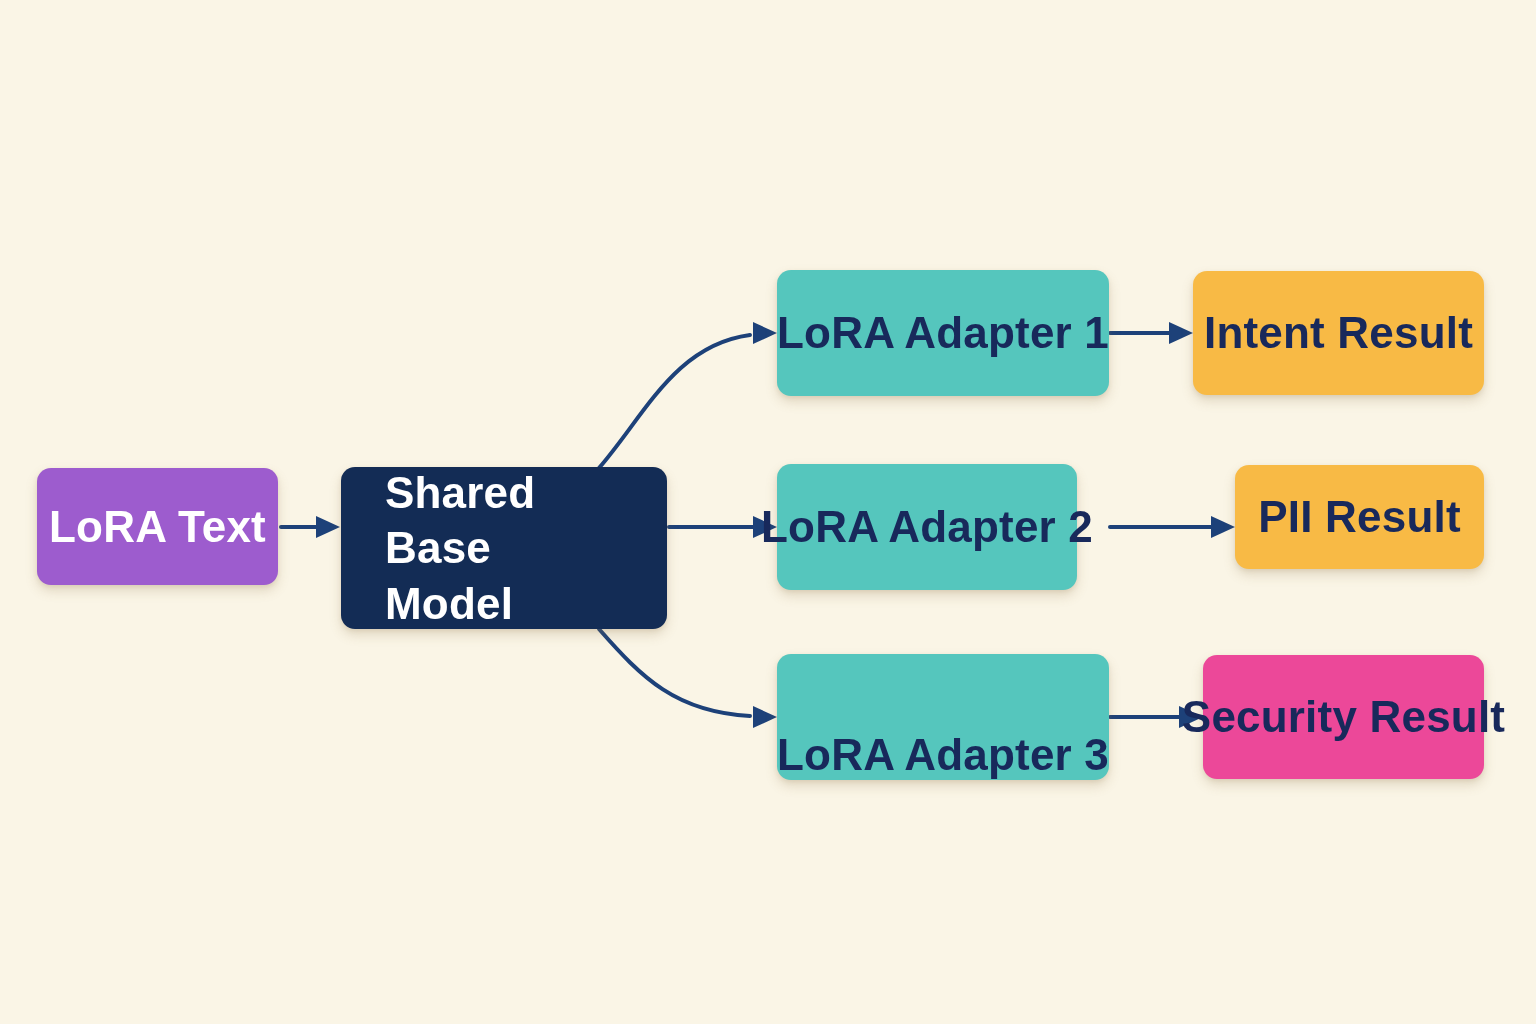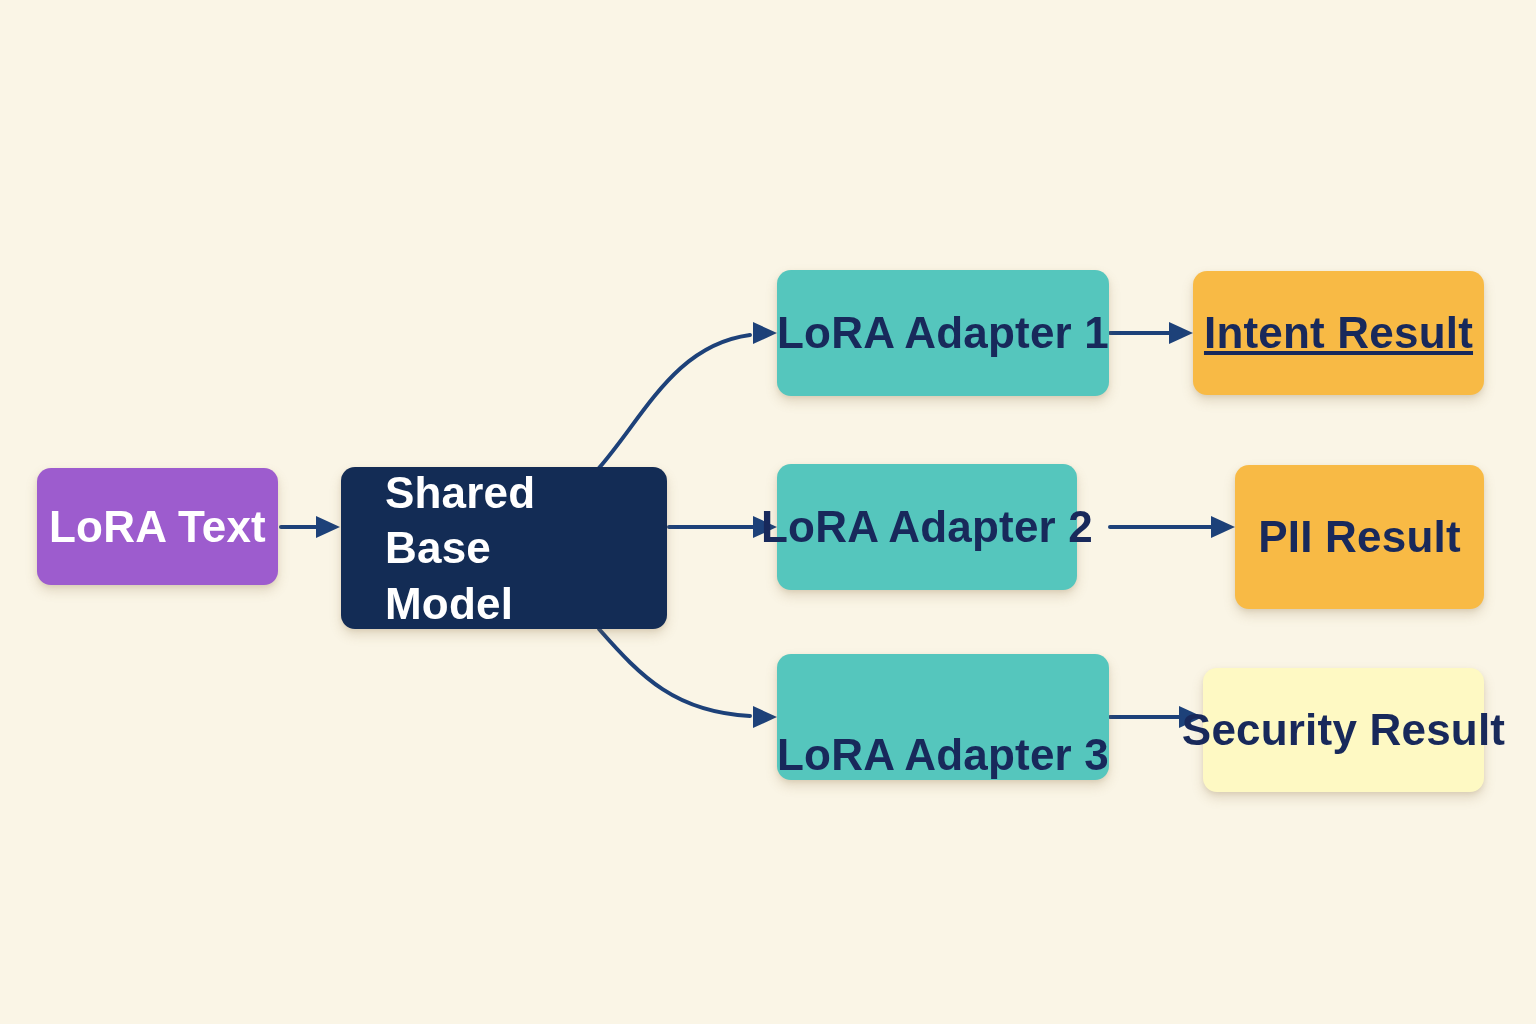--- a/index.html
+++ b/index.html
@@ -35,23 +35,23 @@
   }
   .node .label { white-space: nowrap; }
   
   .n-input    { left: 37px;   top: 468px; width: 241px; height: 117px; background: #9d5cce; color: #ffffff; }
   .n-base     { left: 341px;  top: 467px; width: 326px; height: 162px; background: #132c55; color: #ffffff;
                 justify-content: center; padding: 0 44px; line-height: 1.26; }
   .n-base .label { white-space: normal; text-align: left; }
   .n-lora1    { left: 777px;  top: 270px; width: 332px; height: 126px; background: #55c6bd; color: #18295b; }
   .n-lora2    { left: 777px;  top: 464px; width: 300px; height: 126px; background: #55c6bd; color: #18295b; }
   .n-lora3    { left: 777px;  top: 654px; width: 332px; height: 126px; background: #55c6bd; color: #18295b; align-items: flex-end; }
-  .n-intent   { left: 1193px; top: 271px; width: 291px; height: 124px; background: #f8ba45; color: #18295b; text-decoration: underline; }
-  .n-pii      { left: 1235px; top: 465px; width: 249px; height: 144px; background: #f8ba45; color: #18295b; }
-  .n-security { left: 1203px; top: 655px; width: 281px; height: 124px; background: #fef9c3; color: #18295b; margin-top: 13px; }
+  .n-intent   { left: 1193px; top: 271px; width: 291px; height: 124px; background: #f8ba45; color: #18295b; }
+  .n-pii      { left: 1235px; top: 465px; width: 249px; height: 104px; background: #f8ba45; color: #18295b; }
+  .n-security { left: 1203px; top: 655px; width: 281px; height: 124px; background: #ec4899; color: #18295b; }
 
   .edge-stroke { stroke: #1d4179; stroke-width: 4; fill: none; stroke-linecap: round; }
   .edge-head   { fill: #1d4179; stroke: none; }
 </style>
 </head>
 <body>
 
 <div class="canvas">
 
   <svg class="edges" viewBox="0 0 1536 1024" xmlns="http://www.w3.org/2000/svg" aria-hidden="true">

